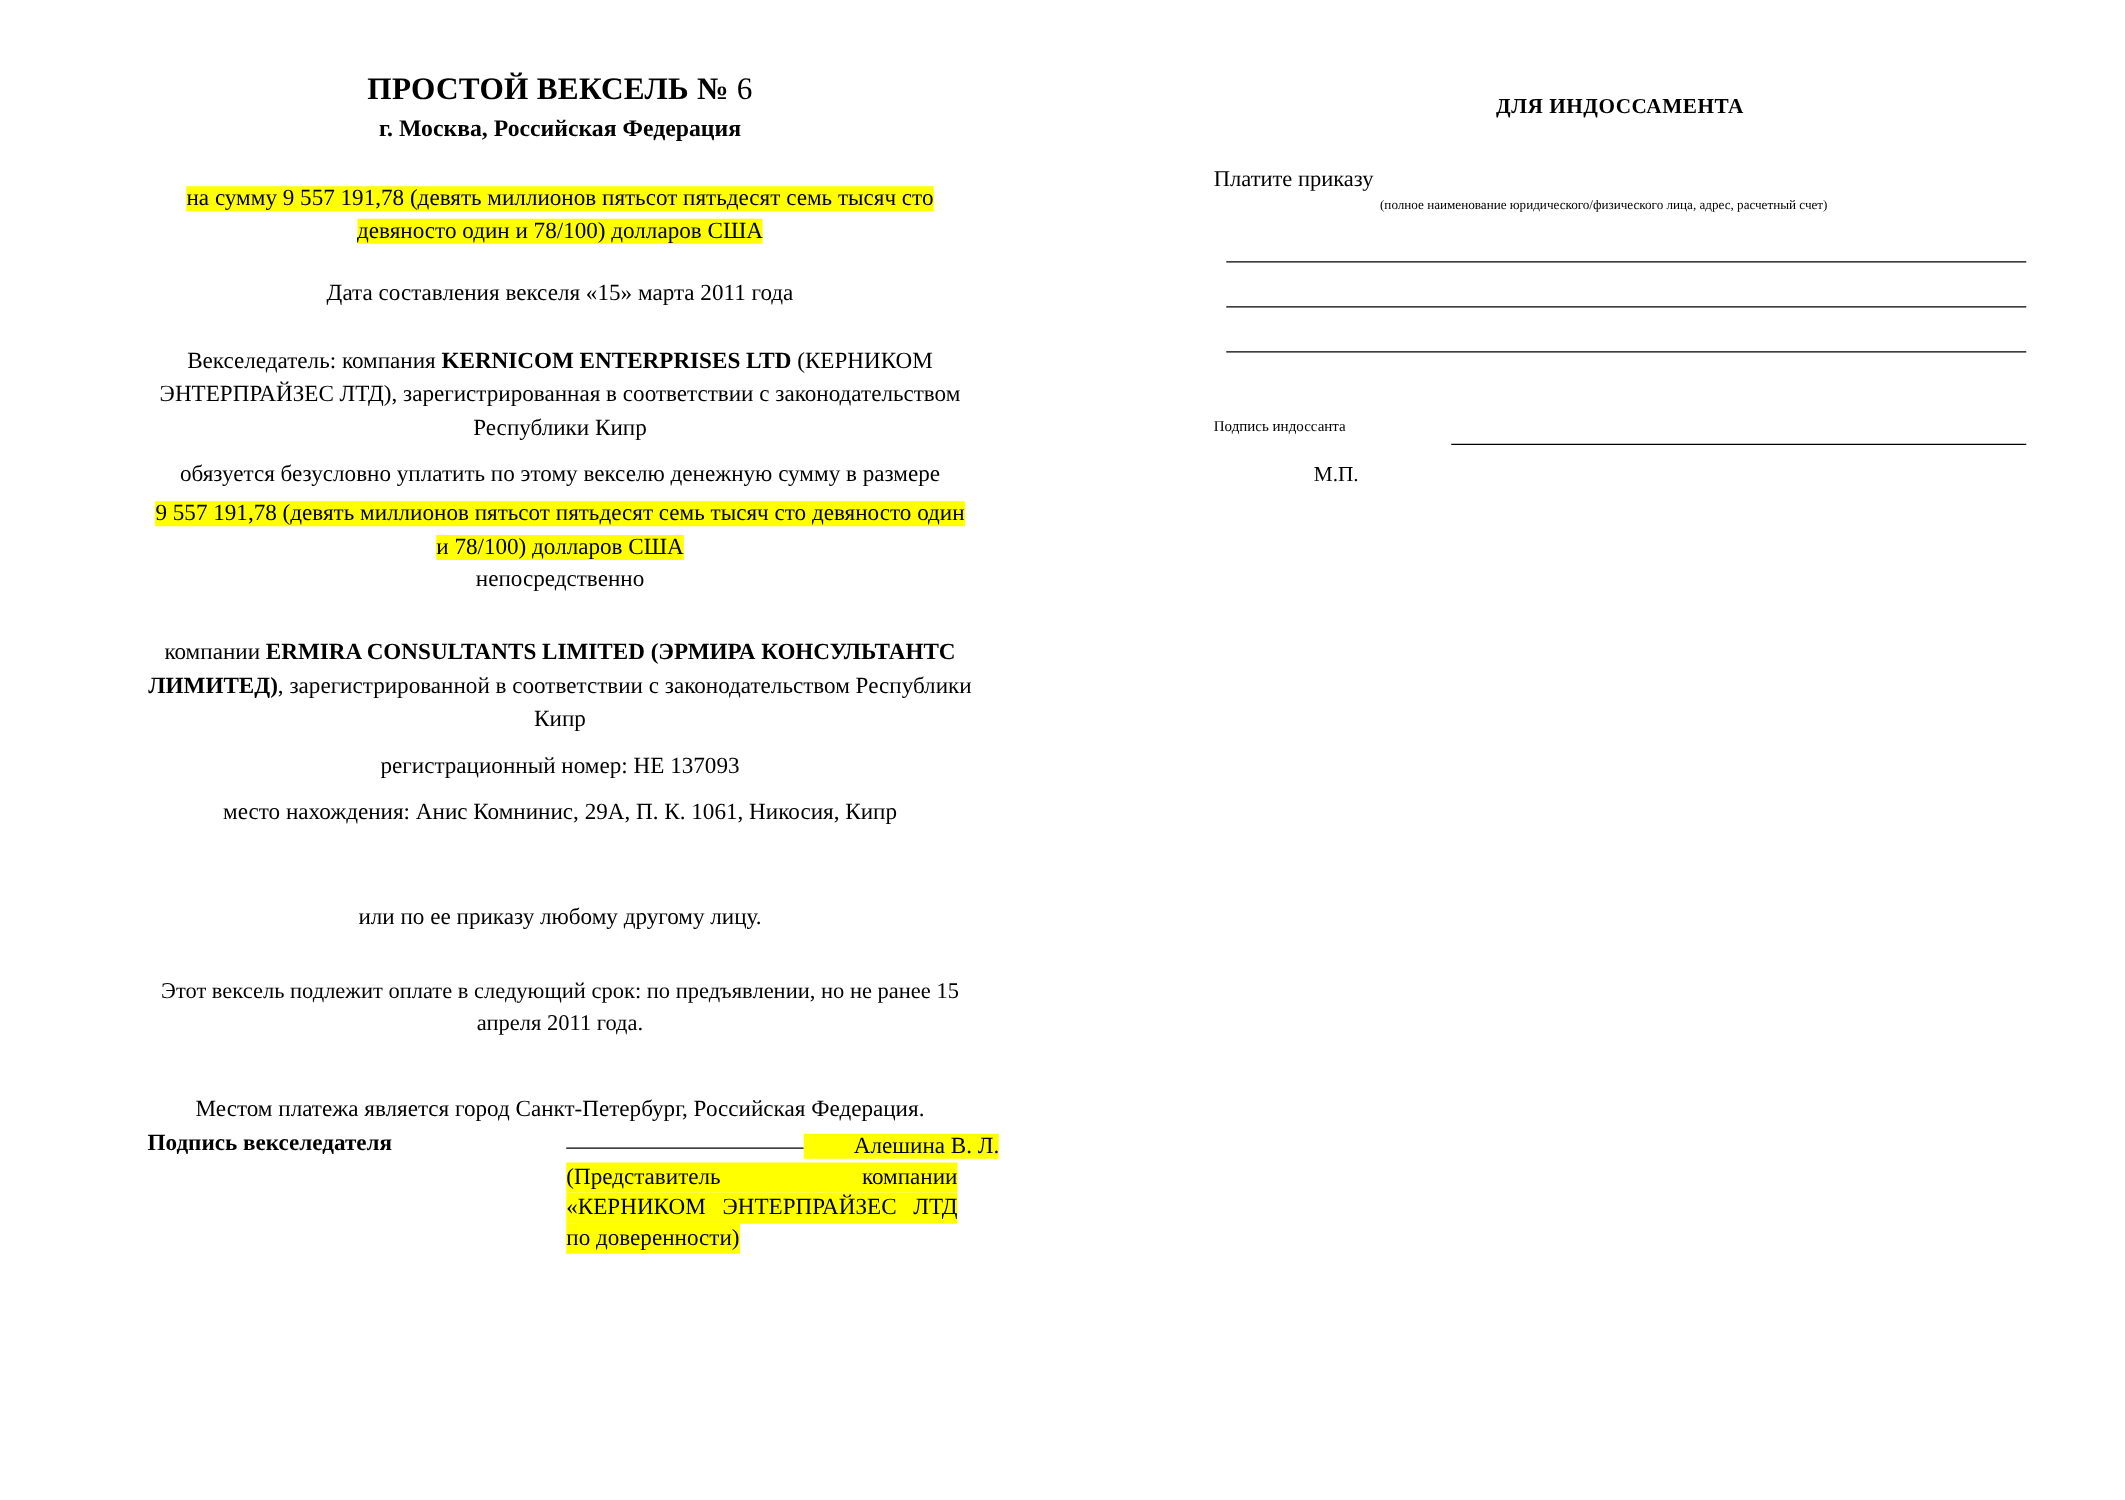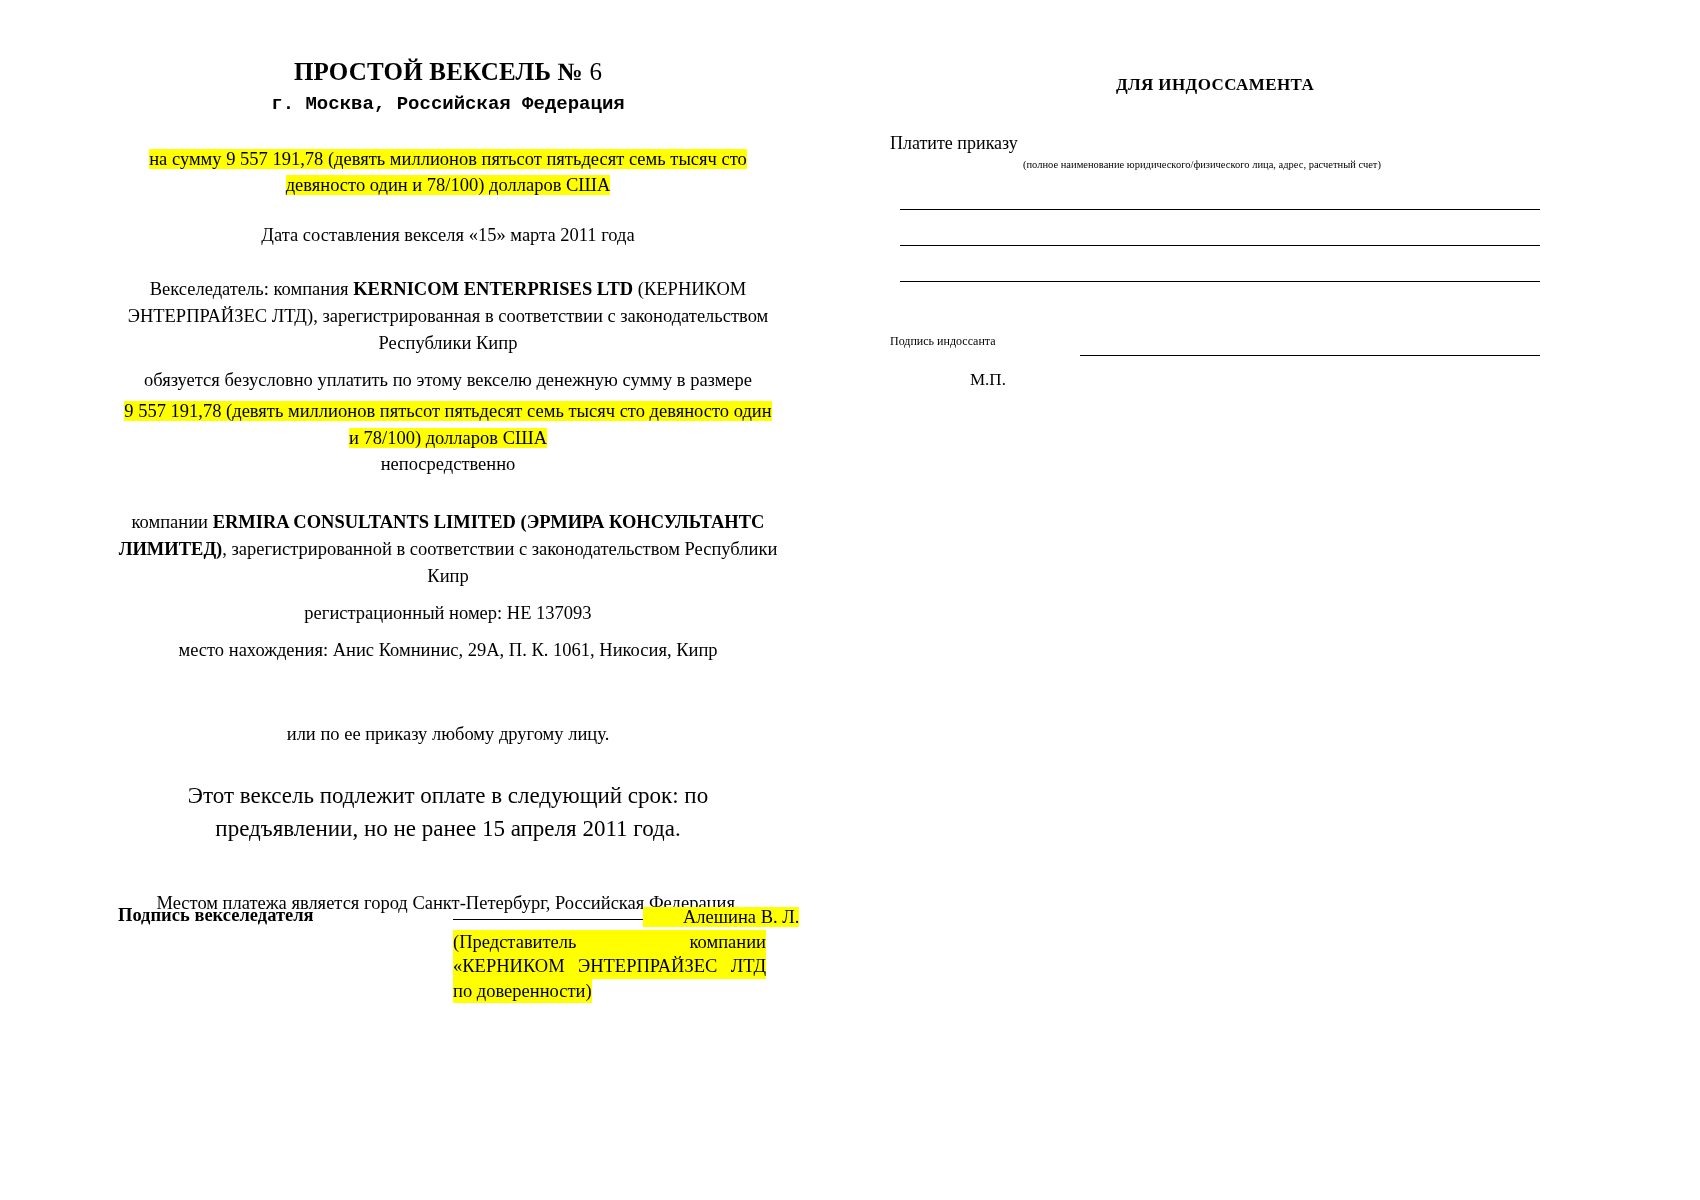--- a/index.html
+++ b/index.html
@@ -37,21 +37,20 @@
     line-height: 1.15;
   }
   .doc-title .num {
     font-weight: normal;
   }
   .doc-subtitle {
     font-size: 19px;
     font-weight: bold;
     margin: 0 0 30px 0;
     line-height: 1.2;
-    font-family: Liberation Mono, monospace;
   }
   .hl {
     background: #ffff00;
   }
   .amount-block {
     font-size: 18.5px;
     line-height: 1.45;
     margin: 0 0 26px 0;
     padding: 0 4px;
   }
@@ -87,21 +86,21 @@
   .payee {
     font-size: 18.5px;
     line-height: 1.46;
     margin: 0 0 60px 0;
   }
   .order-line {
     font-size: 18.5px;
     margin: 0 0 34px 0;
   }
   .term {
-    font-size: 23px;
+    font-size: 18px;
     line-height: 1.46;
     margin: 0 0 44px 0;
   }
   .place {
     font-size: 18.5px;
     line-height: 1.46;
     margin: 0 0 70px 0;
   }
   
   .sig-wrap {
@@ -148,21 +147,21 @@
     width: 313px;
   }
   .sig-caption-last {
     display: inline-block;
     background: #ffff00;
     text-align: left;
   }
   
   .right-col {
     position: absolute;
-    left: 890px;
+    left: 971px;
     top: 75px;
     width: 650px;
   }
   .endorse-title {
     font-size: 17px;
     font-weight: bold;
     text-align: center;
     letter-spacing: 0.4px;
     margin: 0 0 38px 0;
   }

